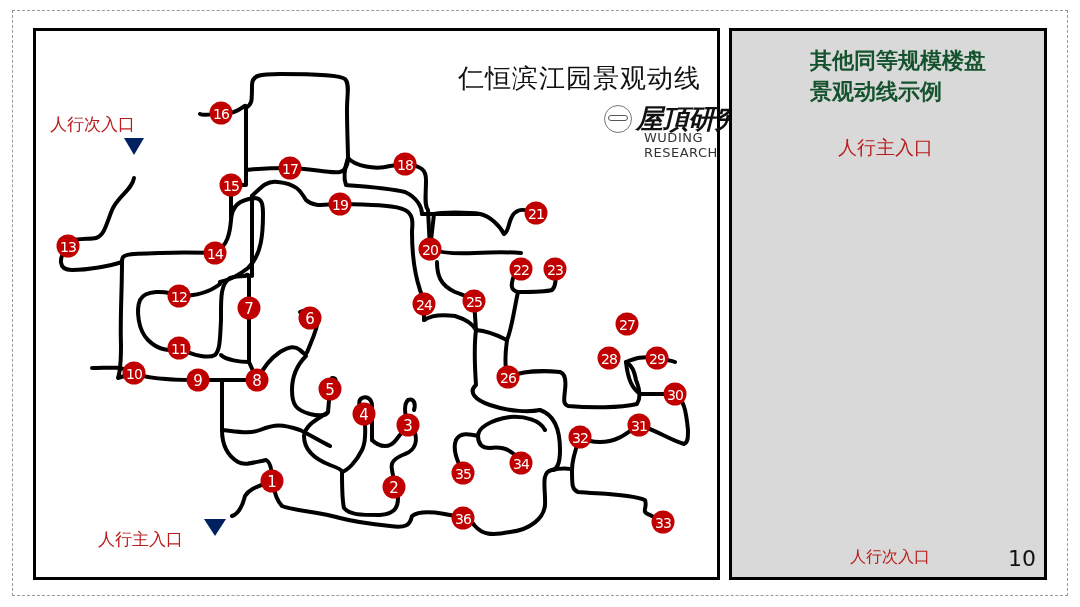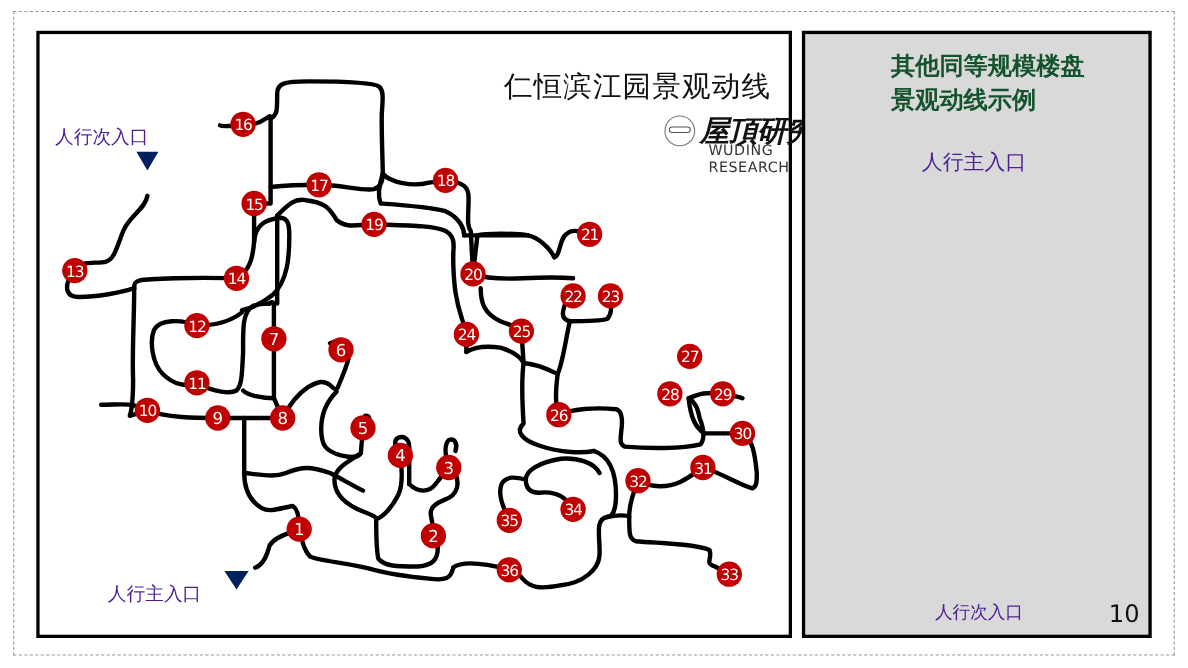--- a/index.html
+++ b/index.html
@@ -2,21 +2,21 @@
 <html><head>
 <meta charset="utf-8">
 <style>
   html, body { margin:0; padding:0; background:#ffffff; }
   body { width:1080px; height:607px; position:relative; overflow:hidden; font-family:"DejaVu Sans", sans-serif; }
   .outer-frame { position:absolute; left:12px; top:10px; width:1056px; height:586px; border:1px dashed #9a9a9a; box-sizing:border-box; }
   .left-panel { position:absolute; left:33px; top:28px; width:687px; height:552px; border:3px solid #000; box-sizing:border-box; background:#fff; }
   .right-panel { position:absolute; left:729px; top:28px; width:318px; height:552px; border:3px solid #000; box-sizing:border-box; background:#d9d9d9; }
   .left-title { position:absolute; right:16px; top:18px; font-size:26px; color:#111; letter-spacing:1px;margin-top:12px; }
   .right-title { position:absolute; left:78px; top:14px; font-size:22px; line-height:31px; color:#14532d; font-weight:bold; }
-  .label { position:absolute; font-size:17px; color:#4c1d95; white-space:nowrap; }
+  .label { position:absolute; font-size:17px; color:#b91c1c; white-space:nowrap; }
   .page-number { position:absolute; right:8px; bottom:6px; font-size:22px; color:#111; }
   svg.paths { position:absolute; left:0; top:0; }
   .logo { position:absolute; left:604px; top:99px; width:150px; height:44px; }
   .logo-circle { position:absolute; left:0; top:6px; width:28px; height:28px; border:1px solid #777; border-radius:50%; box-sizing:border-box; }
   .logo-mark { position:absolute; left:4px; top:16px; width:20px; height:6px; border:1px solid #555; border-radius:3px; box-sizing:border-box; }
   .logo-text { position:absolute; left:32px; top:2px; font-family:"DejaVu Serif", serif; font-size:27px; font-style:italic; font-weight:bold; color:#111; letter-spacing:-1px; }
   .logo-sub { position:absolute; left:40px; top:31px; font-size:13px; color:#333; letter-spacing:0.5px; }
 </style>
 </head>
 <body>

